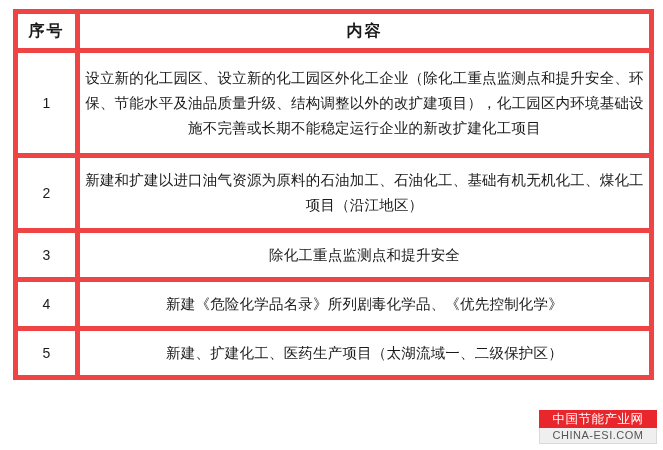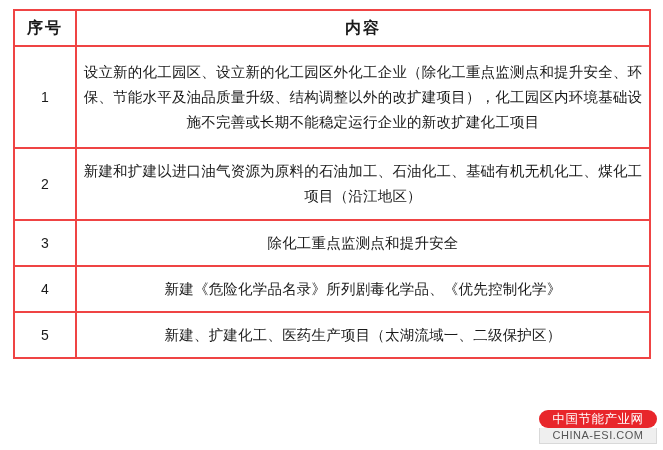--- a/index.html
+++ b/index.html
@@ -26,21 +26,21 @@
     position: absolute;
     left: 13px;
     top: 9px;
     width: 636px;
     border-collapse: collapse;
     table-layout: fixed;
     background: #ffffff;
   }
   table.spec-table td,
   table.spec-table th {
-    border: 2px solid #ef4444;
+    border: 5px solid #ef4444;
     padding: 0;
     vertical-align: middle;
   }
   .col-no { width: 62px; }
   .col-content { width: 574px; }
 
   thead th {
     background: #ffffff;
     height: 34px;
     text-align: center;
@@ -85,21 +85,20 @@
     text-align: center;
     font-family: "Liberation Sans", sans-serif;
   }
   .wm-top {
     background: #e8262b;
     color: #ffffff;
     font-size: 12.5px;
     line-height: 18px;
     height: 18px;
     letter-spacing: 0.5px;
-    border-radius: 9px;
   }
   .wm-bottom {
     background: #efefef;
     color: #555555;
     font-size: 11px;
     line-height: 15px;
     height: 15px;
     border: 1px solid #d9d9d9;
     border-top: none;
     letter-spacing: 0.5px;

